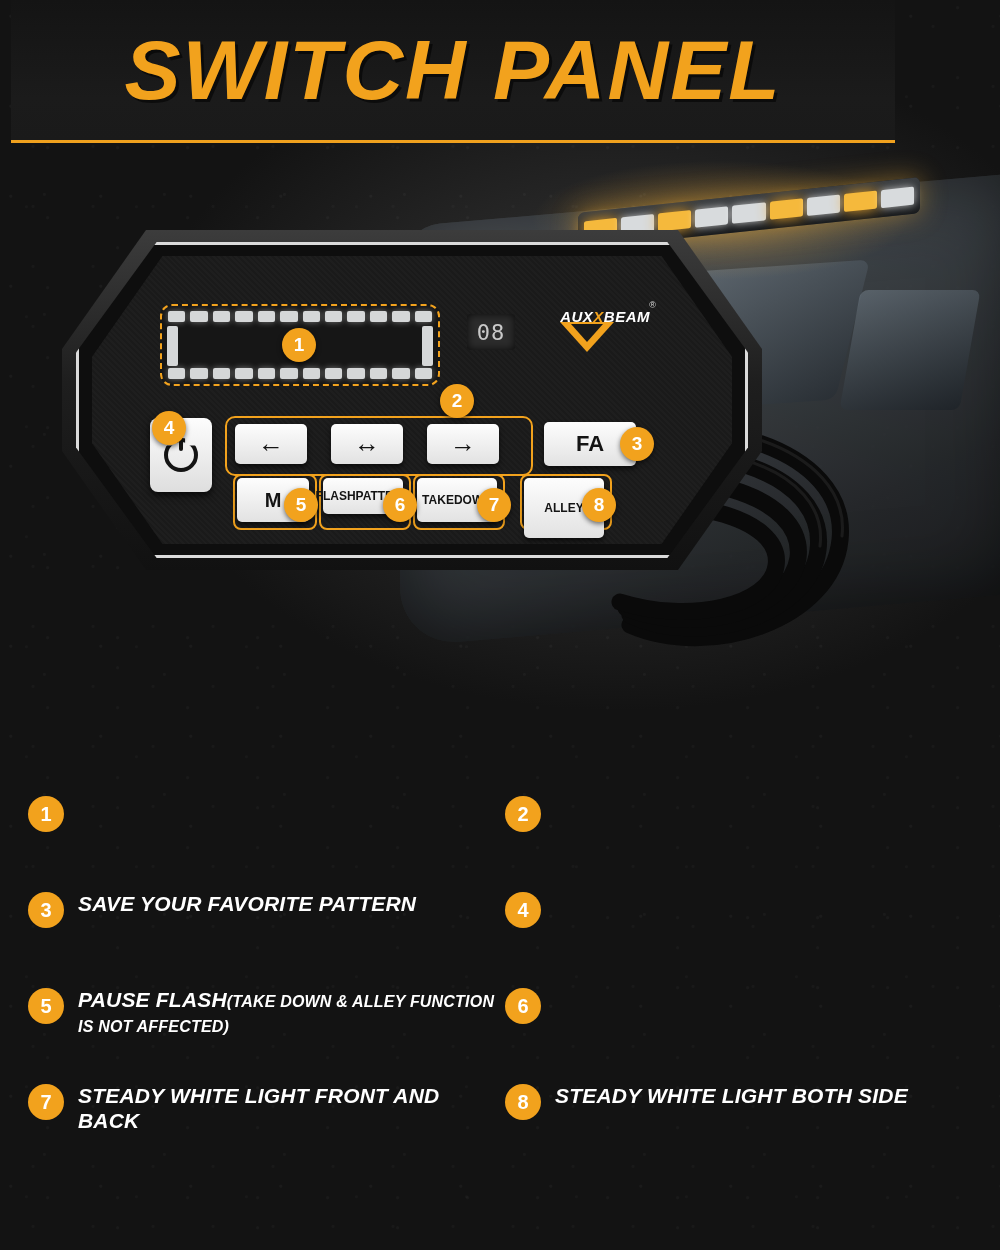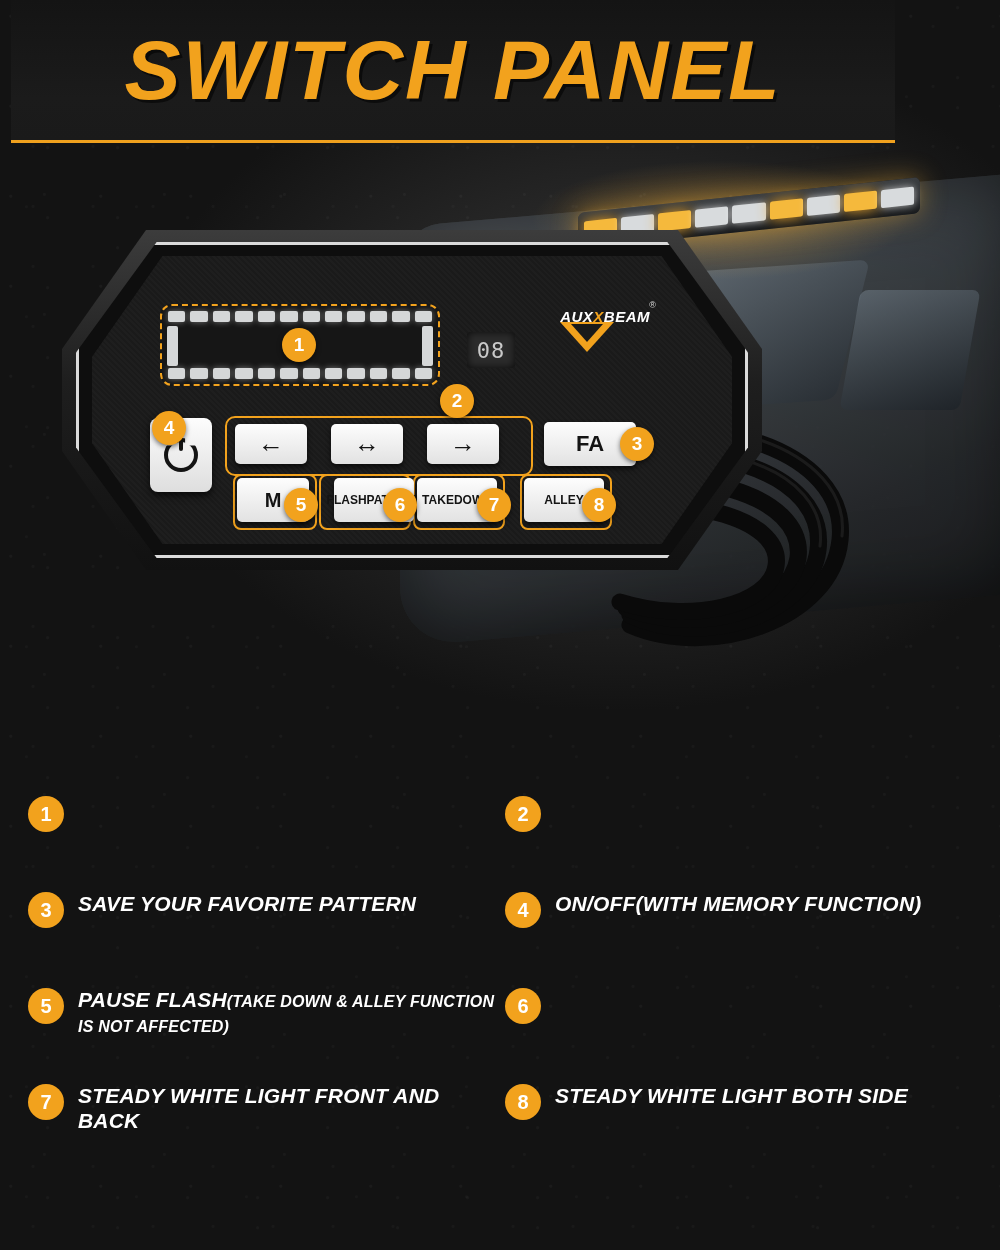--- a/index.html
+++ b/index.html
@@ -191,21 +191,21 @@
     height: 40px;
     background: #d5d7d8;
     border-radius: 2px;
   }
   .led-col-left { left: 5px; }
   .led-col-right { right: 5px; }
 
   
   .seg-display {
     position: absolute;
-    left: 375px; top: 76px;
+    left: 375px; top: 58px;
     width: 48px; height: 36px;
     background: #2c2c2c;
     border-radius: 3px;
     display: flex;
     align-items: center;
     justify-content: center;
     font-family: "DejaVu Sans Mono", monospace;
     font-size: 22px;
     color: #c9c9c9;
     letter-spacing: 1px;
@@ -310,23 +310,23 @@
     position: absolute;
     left: 452px; top: 166px;
     width: 92px; height: 44px;
     font-size: 22px;
   }
   .k-left  { left: 143px; top: 168px; width: 72px; height: 40px; }
   .k-both  { left: 239px; top: 168px; width: 72px; height: 40px; }
   .k-right { left: 335px; top: 168px; width: 72px; height: 40px; }
 
   .k-m      { left: 145px; top: 222px; width: 72px; height: 44px; font-size: 20px; }
-  .k-flash  { left: 242px; top: 222px; width: 80px; height: 44px; font-size: 12px; }
+  .k-flash  { left: 231px; top: 222px; width: 80px; height: 36px; font-size: 12px; }
   .k-take   { left: 325px; top: 222px; width: 80px; height: 44px; font-size: 12px; }
-  .k-alley  { left: 432px; top: 222px; width: 80px; height: 44px; font-size: 12px; }
+  .k-alley  { left: 432px; top: 222px; width: 80px; height: 60px; font-size: 12px; }
 
   .outline-m     { position:absolute; left: 141px; top: 218px; width: 80px; height: 52px; border:2px solid #f2a21d; border-radius:8px; }
   .outline-flash { position:absolute; left: 227px; top: 218px; width: 88px; height: 52px; border:2px solid #f2a21d; border-radius:8px; }
   .outline-take  { position:absolute; left: 321px; top: 218px; width: 88px; height: 52px; border:2px solid #f2a21d; border-radius:8px; }
   .outline-alley { position:absolute; left: 428px; top: 218px; width: 88px; height: 52px; border:2px solid #f2a21d; border-radius:8px; }
 
   
   .bubble {
     position: absolute;
     width: 34px; height: 34px;
@@ -544,23 +544,20 @@
 
       <div class="legend-item">
         <div class="legend-num">3</div>
         <div class="legend-text">
           <span>SAVE YOUR FAVORITE PATTERN</span>
         </div>
       </div>
 
       <div class="legend-item">
         <div class="legend-num">4</div>
-        <div class="legend-text">
-          <span>ON/OFF(WITH MEMORY FUNCTION)</span>
-        </div>
       </div>
 
       <div class="legend-item">
         <div class="legend-num">5</div>
         <div class="legend-text">
           <span>PAUSE FLASH</span><span class="sub">(TAKE DOWN &amp; ALLEY FUNCTION IS NOT AFFECTED)</span>
         </div>
       </div>
 
       <div class="legend-item">

